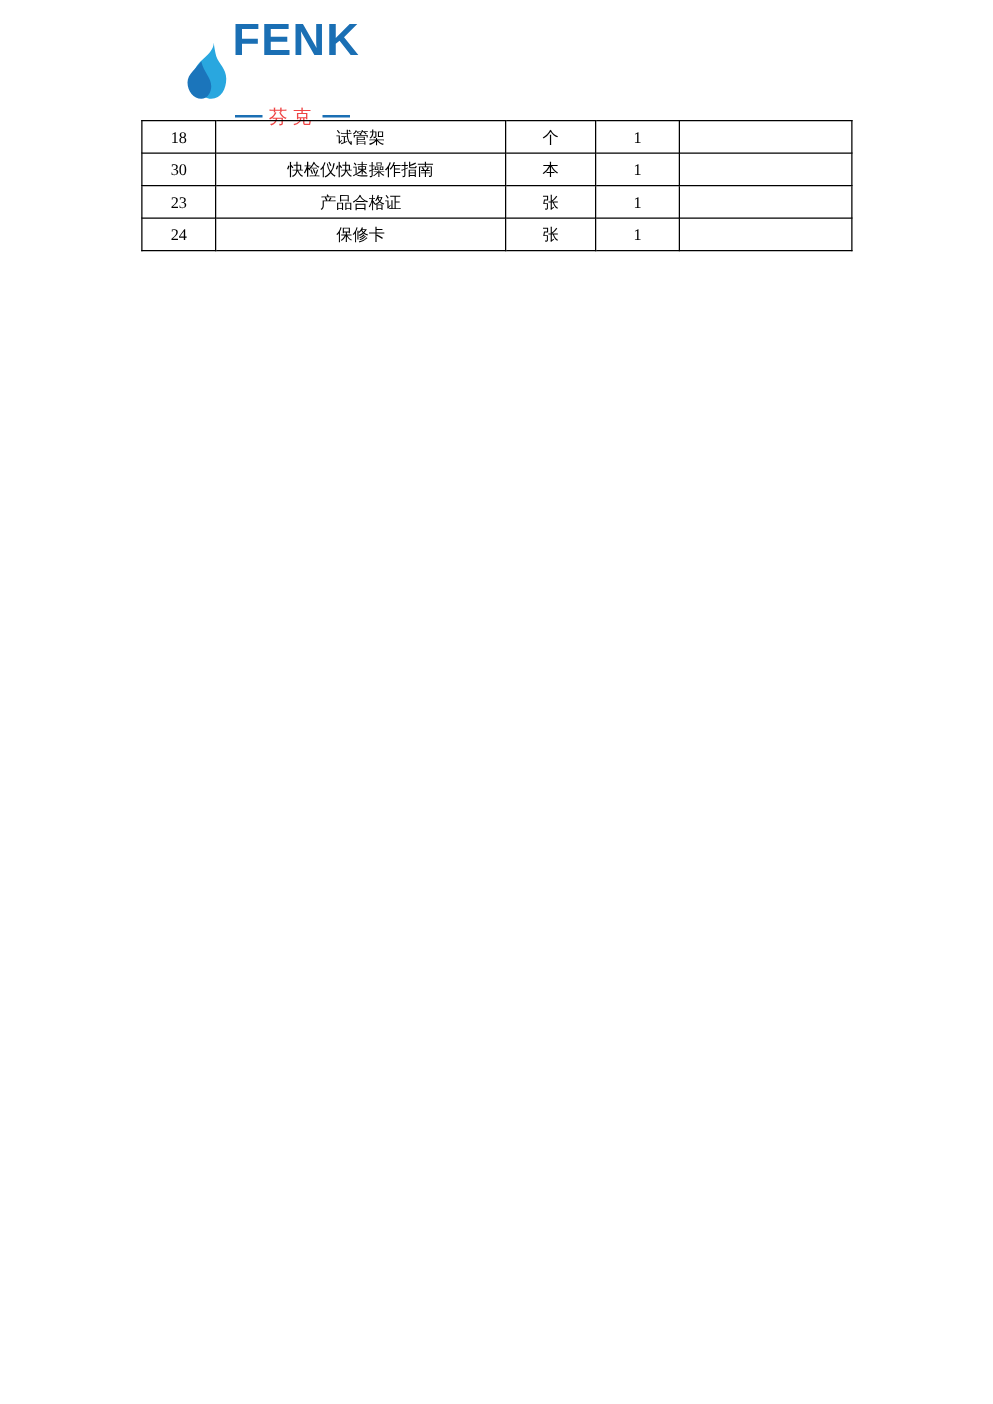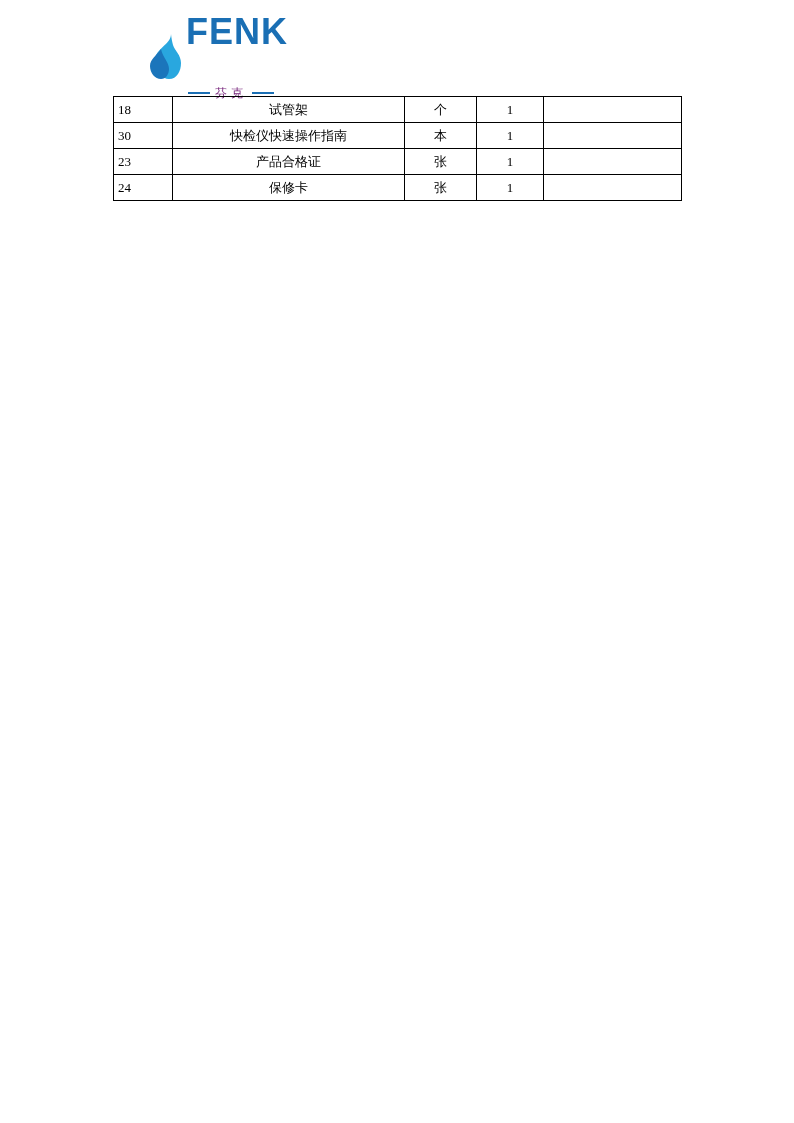--- a/index.html
+++ b/index.html
@@ -59,22 +59,22 @@
     padding-left: 2px;
   }
   .logo-sub .dash {
     display: inline-block;
     width: 22px;
     height: 2px;
     background: #1a6fb4;
   }
   .logo-sub .cn {
     font-family: "Liberation Sans", sans-serif;
-    font-size: 12px;
-    color: #701a75;
+    font-size: 15px;
+    color: #ef4444;
     letter-spacing: 4px;
     padding: 0 5px;
     line-height: 15px;
   }
 
   
   .table-wrap {
     position: absolute;
     left: 113px;
     top: 96px;
@@ -87,21 +87,21 @@
   }
   table.parts td {
     border: 1px solid #000000;
     height: 26px;
     font-size: 13px;
     font-family: "Liberation Serif", serif;
     padding: 0 4px;
     vertical-align: middle;
     box-sizing: border-box;
   }
-  .col-no      { width: 59px;  text-align: left; }
+  .col-no      { width: 59px;  text-align: center; }
   .col-name    { width: 232px; text-align: center; padding-left: 8px; }
   .col-unit    { width: 72px;  text-align: center; }
   .col-qty     { width: 67px;  text-align: center; }
   .col-remark  { width: 138px; text-align: center; }
 
   .cn-text {
     font-family: "DejaVu Sans", "Liberation Sans", sans-serif;
     font-size: 12.5px;
   }
 </style>

